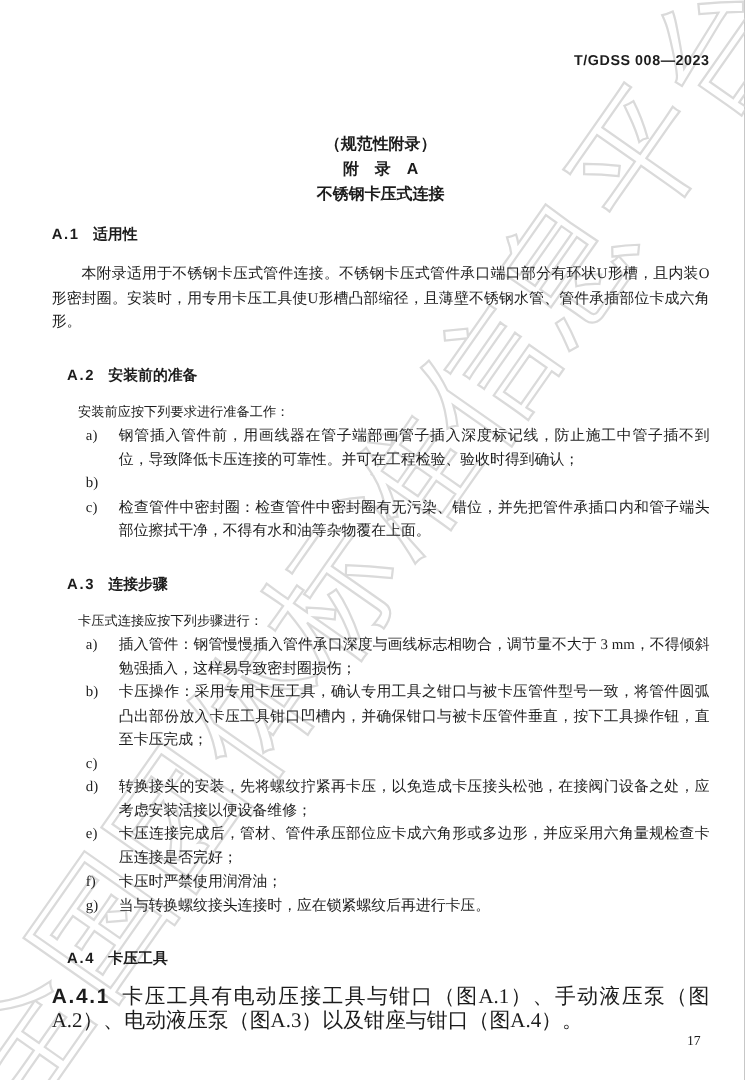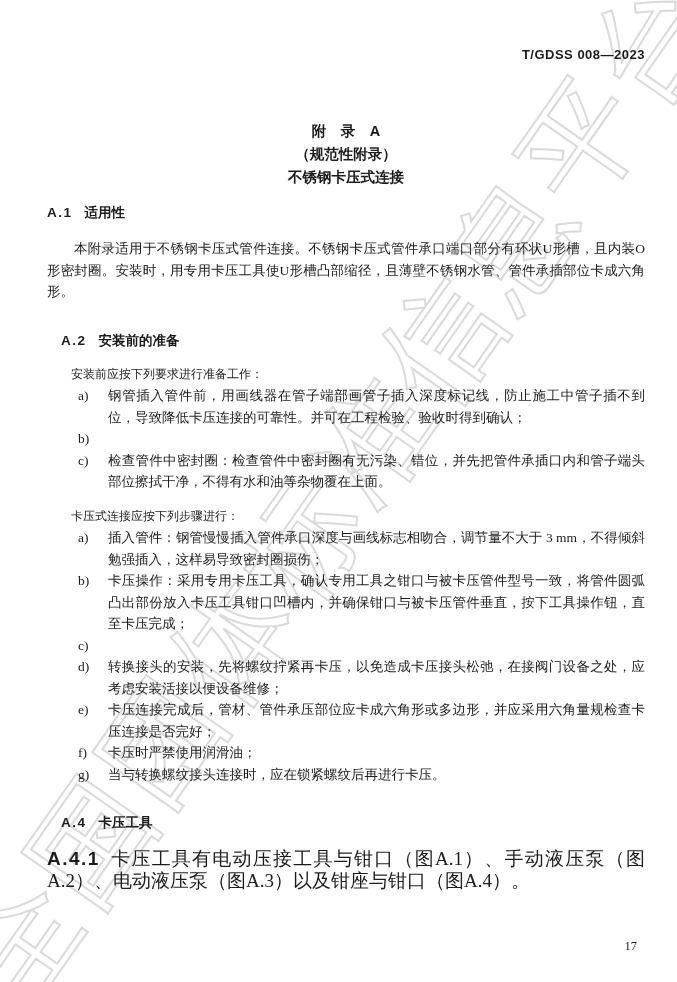--- a/index.html
+++ b/index.html
@@ -55,22 +55,22 @@
 
   <div class="watermark">全国团体标准信息平台</div>
 
   <div class="content">
 
     <div class="doc-header">
       <span>T/GDSS 008—2023</span>
     </div>
 
     <div class="title-block">
+      <div>（规范性附录）</div>
       <div>附　录　A</div>
-      <div>（规范性附录）</div>
       <div>不锈钢卡压式连接</div>
     </div>
 
     <div id="sections">
         <section class="section sec-a1">
           <div class="section-heading mt-h1"><span class="num">A.1</span><span class="ttl">适用性</span></div>
           <div class="para first-block gap-clause">本附录适用于不锈钢卡压式管件连接。不锈钢卡压式管件承口端口部分有环状U形槽，且内装O形密封圈。安装时，用专用卡压工具使U形槽凸部缩径，且薄壁不锈钢水管、管件承插部位卡成六角形。</div>
         </section>
         <section class="section sec-a2">
           <div class="section-heading gap-heading"><span class="num">A.2</span><span class="ttl">安装前的准备</span></div>
@@ -83,20 +83,21 @@
             <div class="item">
               <span class="marker">b)</span>
             </div>
             <div class="item">
               <span class="marker">c)</span>
               <span class="itext">检查管件中密封圈：检查管件中密封圈有无污染、错位，并先把管件承插口内和管子端头部位擦拭干净，不得有水和油等杂物覆在上面。</span>
             </div>
           </div>
         </section>
         <section class="section sec-a3">
+          <div class="section-heading gap-heading"><span class="num">A.3</span><span class="ttl">连接步骤</span></div>
           <div class="intro gap-intro">卡压式连接应按下列步骤进行：</div>
           <div class="list">
             <div class="item">
               <span class="marker">a)</span>
               <span class="itext">插入管件：钢管慢慢插入管件承口深度与画线标志相吻合，调节量不大于 3 mm，不得倾斜勉强插入，这样易导致密封圈损伤；</span>
             </div>
             <div class="item">
               <span class="marker">b)</span>
               <span class="itext">卡压操作：采用专用卡压工具，确认专用工具之钳口与被卡压管件型号一致，将管件圆弧凸出部份放入卡压工具钳口凹槽内，并确保钳口与被卡压管件垂直，按下工具操作钮，直至卡压完成；</span>
             </div>

